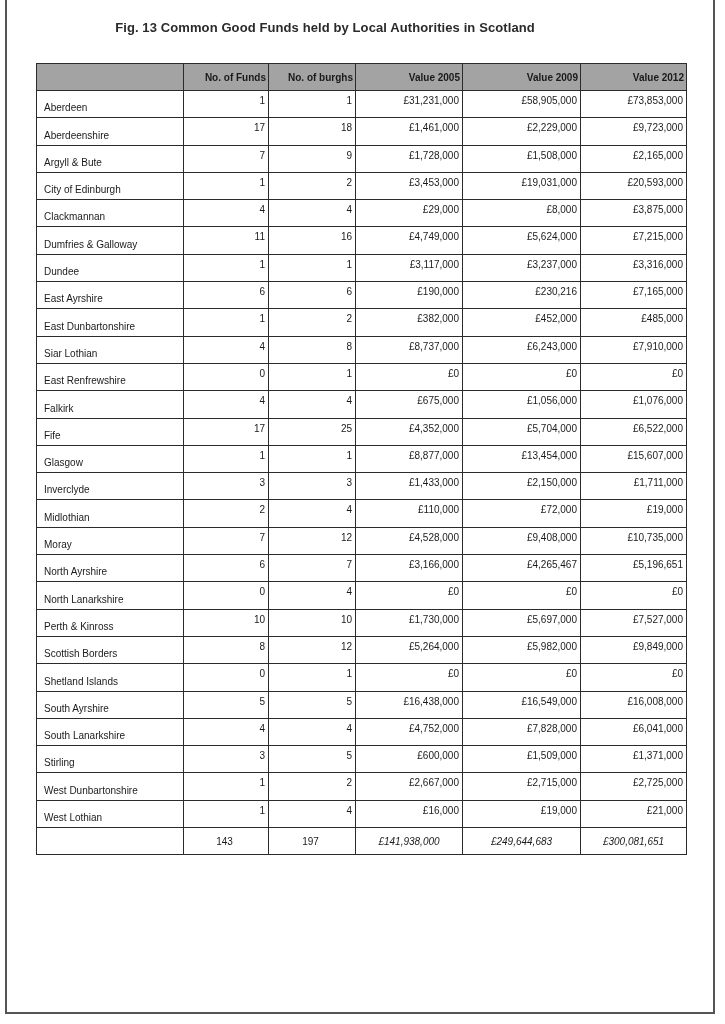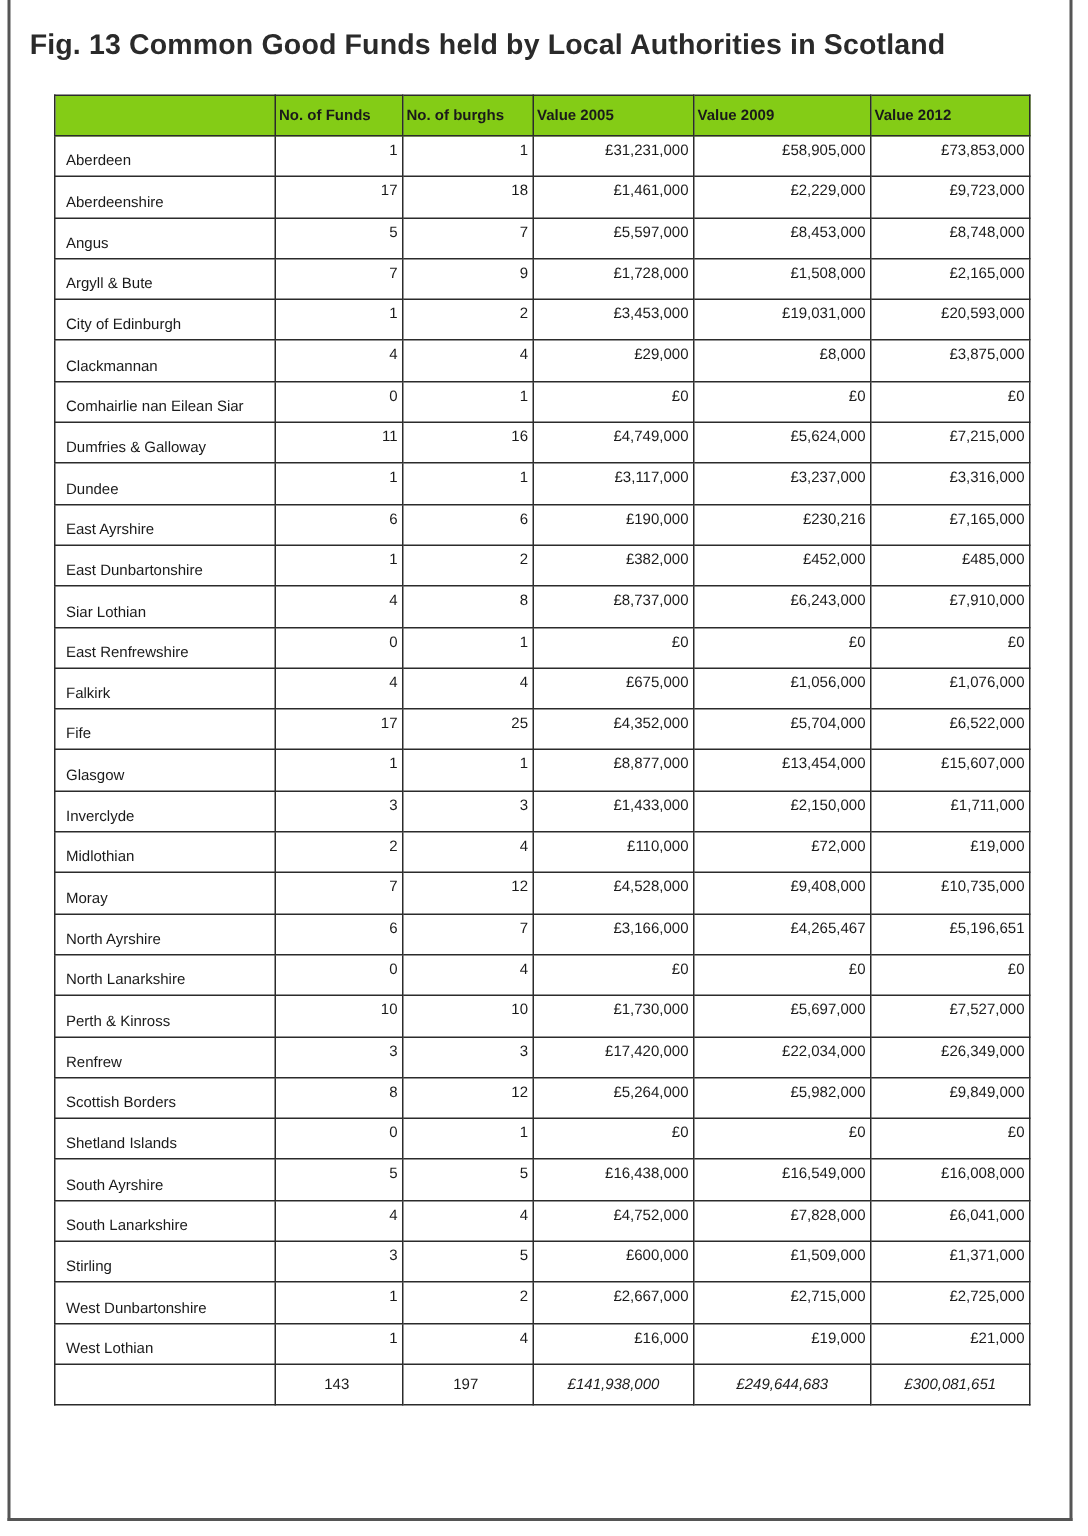--- a/index.html
+++ b/index.html
@@ -1,32 +1,32 @@
 <!DOCTYPE html>
 <html><head>
 <meta charset="utf-8">
 <style>
   html, body { margin: 0; padding: 0; background: #ffffff; }
   body { width: 725px; height: 1024px; position: relative; overflow: hidden;
          font-family: "Liberation Sans", sans-serif; color: #1a1a1a; }
   .frame { position: absolute; left: 5px; top: -2px; width: 710px; height: 1016px;
            border: 2px solid #555; border-top: none; box-sizing: border-box; }
   .title { position: absolute; left: 0; top: 20px; width: 650px; text-align: center;
-           font-size: 19px; font-weight: bold; color: #2a2a2a; letter-spacing: 0.1px; }
+           font-size: 13px; font-weight: bold; color: #2a2a2a; letter-spacing: 0.1px; }
   table.funds { position: absolute; left: 36px; top: 63px; border-collapse: collapse;
                 width: 650px; table-layout: fixed; font-size: 10px; }
   table.funds col.c0 { width: 147px; }
   table.funds col.c1 { width: 85px; }
   table.funds col.c2 { width: 87px; }
   table.funds col.c3 { width: 107px; }
   table.funds col.c4 { width: 118px; }
   table.funds col.c5 { width: 106px; }
   table.funds th, table.funds td { border: 1px solid #2b2b2b; box-sizing: border-box; }
-  table.funds thead th { background: #84cc16; height: 27px; font-weight: bold;
-                         text-align: left; font-size: 10px; padding: 0 2px; }
+  table.funds thead th { background: #a3a3a3; height: 27px; font-weight: bold;
+                         text-align: right; font-size: 10px; padding: 0 2px; }
   table.funds tbody td { height: 27.3px; padding: 0 3px; }
   td.name { vertical-align: bottom; padding-left: 7px !important; padding-bottom: 4px !important; }
   td.num { text-align: right; vertical-align: top; padding-top: 4px !important; }
   tr.total td { height: 30px; vertical-align: middle !important; padding-top: 0 !important; }
   tr.total td.num { text-align: center; padding-right: 6px !important; }
   tr.total td.cen { text-align: center; font-style: italic; }
 </style>
 </head>
 <body>
 
@@ -63,28 +63,20 @@
       </tr>
       <tr>
         <td class="name">Aberdeenshire</td>
         <td class="num">17</td>
         <td class="num">18</td>
         <td class="num">£1,461,000</td>
         <td class="num">£2,229,000</td>
         <td class="num">£9,723,000</td>
       </tr>
       <tr>
-        <td class="name">Angus</td>
-        <td class="num">5</td>
-        <td class="num">7</td>
-        <td class="num">£5,597,000</td>
-        <td class="num">£8,453,000</td>
-        <td class="num">£8,748,000</td>
-      </tr>
-      <tr>
         <td class="name">Argyll &amp; Bute</td>
         <td class="num">7</td>
         <td class="num">9</td>
         <td class="num">£1,728,000</td>
         <td class="num">£1,508,000</td>
         <td class="num">£2,165,000</td>
       </tr>
       <tr>
         <td class="name">City of Edinburgh</td>
         <td class="num">1</td>
@@ -95,28 +87,20 @@
       </tr>
       <tr>
         <td class="name">Clackmannan</td>
         <td class="num">4</td>
         <td class="num">4</td>
         <td class="num">£29,000</td>
         <td class="num">£8,000</td>
         <td class="num">£3,875,000</td>
       </tr>
       <tr>
-        <td class="name">Comhairlie nan Eilean Siar</td>
-        <td class="num">0</td>
-        <td class="num">1</td>
-        <td class="num">£0</td>
-        <td class="num">£0</td>
-        <td class="num">£0</td>
-      </tr>
-      <tr>
         <td class="name">Dumfries &amp; Galloway</td>
         <td class="num">11</td>
         <td class="num">16</td>
         <td class="num">£4,749,000</td>
         <td class="num">£5,624,000</td>
         <td class="num">£7,215,000</td>
       </tr>
       <tr>
         <td class="name">Dundee</td>
         <td class="num">1</td>
@@ -221,28 +205,20 @@
         <td class="num">£0</td>
         <td class="num">£0</td>
       </tr>
       <tr>
         <td class="name">Perth &amp; Kinross</td>
         <td class="num">10</td>
         <td class="num">10</td>
         <td class="num">£1,730,000</td>
         <td class="num">£5,697,000</td>
         <td class="num">£7,527,000</td>
-      </tr>
-      <tr>
-        <td class="name">Renfrew</td>
-        <td class="num">3</td>
-        <td class="num">3</td>
-        <td class="num">£17,420,000</td>
-        <td class="num">£22,034,000</td>
-        <td class="num">£26,349,000</td>
       </tr>
       <tr>
         <td class="name">Scottish Borders</td>
         <td class="num">8</td>
         <td class="num">12</td>
         <td class="num">£5,264,000</td>
         <td class="num">£5,982,000</td>
         <td class="num">£9,849,000</td>
       </tr>
       <tr>

